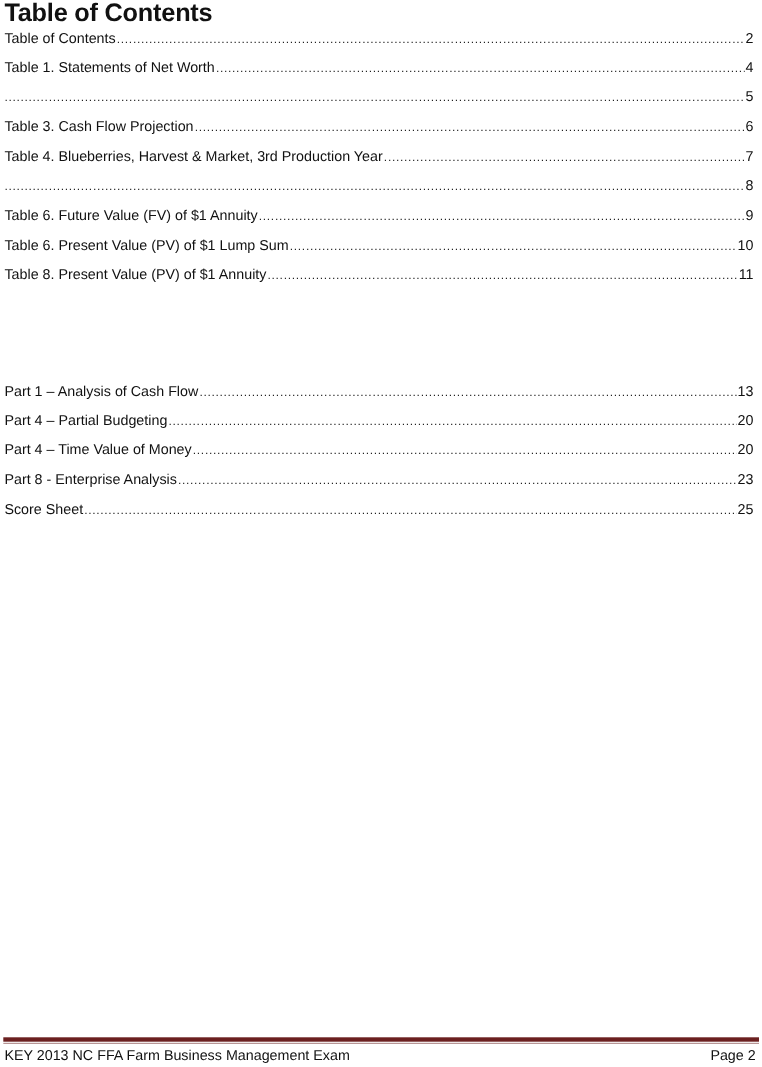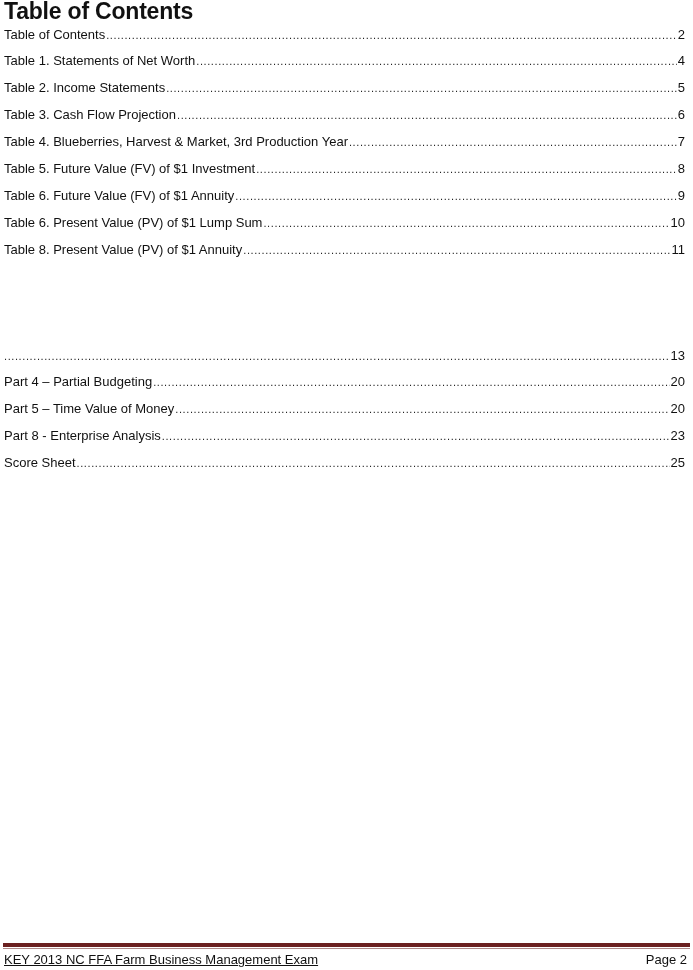--- a/index.html
+++ b/index.html
@@ -76,21 +76,20 @@
       width: 687px;
       height: 1px;
       background: #b08a8a;
     }
     .footer-left {
       position: absolute;
       left: 4px;
       top: 951px;
       font-size: 13px;
       line-height: 18px;
-      text-decoration: underline;
     }
     .footer-right {
       position: absolute;
       right: 6px;
       top: 951px;
       font-size: 13px;
       line-height: 18px;
       margin-left: 28px;
     }
   </style>
@@ -104,36 +103,34 @@
     <span class="toc-label">Table of Contents</span>
     <span class="toc-leader"></span>
     <span class="toc-page">2</span>
   </div>
   <div class="toc-entry">
     <span class="toc-label">Table 1. Statements of Net Worth</span>
     <span class="toc-leader"></span>
     <span class="toc-page">4</span>
   </div>
   <div class="toc-entry">
-    <span class="toc-label">Table 2. Income Statements</span>
     <span class="toc-leader"></span>
     <span class="toc-page">5</span>
   </div>
   <div class="toc-entry">
     <span class="toc-label">Table 3. Cash Flow Projection</span>
     <span class="toc-leader"></span>
     <span class="toc-page">6</span>
   </div>
   <div class="toc-entry">
     <span class="toc-label">Table 4. Blueberries, Harvest &amp; Market, 3rd Production Year</span>
     <span class="toc-leader"></span>
     <span class="toc-page">7</span>
   </div>
   <div class="toc-entry">
-    <span class="toc-label">Table 5. Future Value (FV) of $1 Investment</span>
     <span class="toc-leader"></span>
     <span class="toc-page">8</span>
   </div>
   <div class="toc-entry">
     <span class="toc-label">Table 6. Future Value (FV) of $1 Annuity</span>
     <span class="toc-leader"></span>
     <span class="toc-page">9</span>
   </div>
   <div class="toc-entry">
     <span class="toc-label">Table 6. Present Value (PV) of $1 Lump Sum</span>
@@ -142,30 +139,31 @@
   </div>
   <div class="toc-entry">
     <span class="toc-label">Table 8. Present Value (PV) of $1 Annuity</span>
     <span class="toc-leader"></span>
     <span class="toc-page">11</span>
   </div>
 </div>
 
 <div class="toc-group parts">
   <div class="toc-entry">
+    <span class="toc-label">Part 1 – Analysis of Cash Flow</span>
     <span class="toc-leader"></span>
     <span class="toc-page">13</span>
   </div>
   <div class="toc-entry">
     <span class="toc-label">Part 4 – Partial Budgeting</span>
     <span class="toc-leader"></span>
     <span class="toc-page">20</span>
   </div>
   <div class="toc-entry">
-    <span class="toc-label">Part 5 – Time Value of Money</span>
+    <span class="toc-label">Part 4 – Time Value of Money</span>
     <span class="toc-leader"></span>
     <span class="toc-page">20</span>
   </div>
   <div class="toc-entry">
     <span class="toc-label">Part 8 - Enterprise Analysis</span>
     <span class="toc-leader"></span>
     <span class="toc-page">23</span>
   </div>
   <div class="toc-entry">
     <span class="toc-label">Score Sheet</span>

